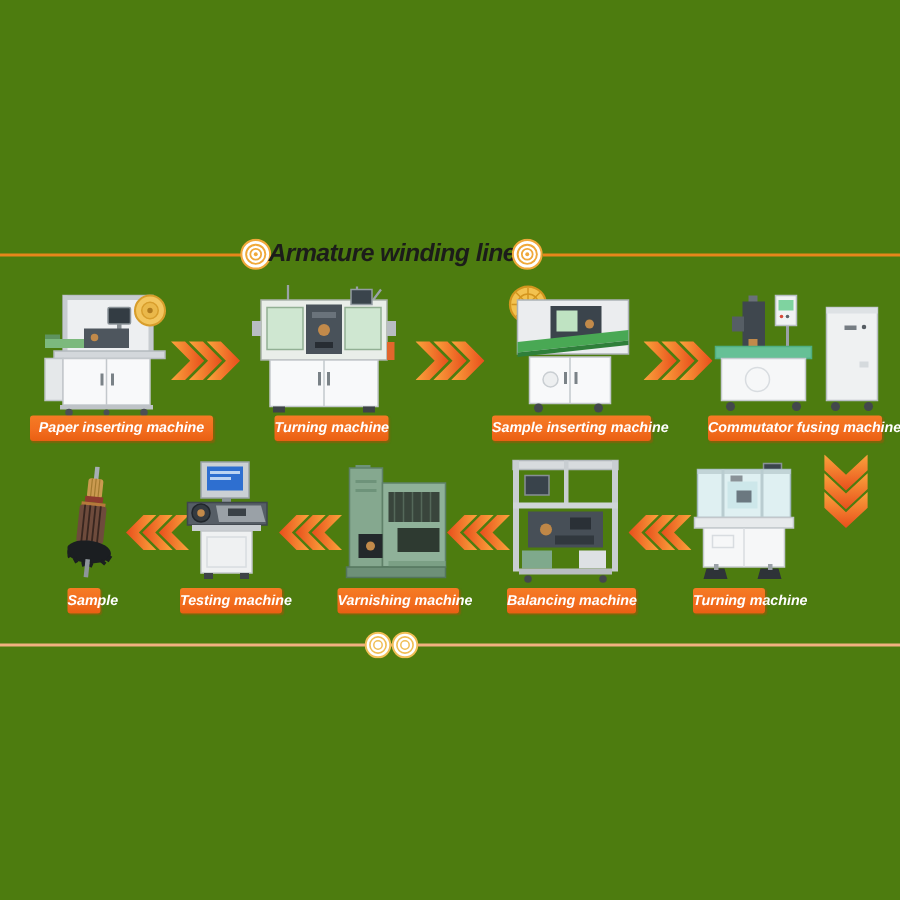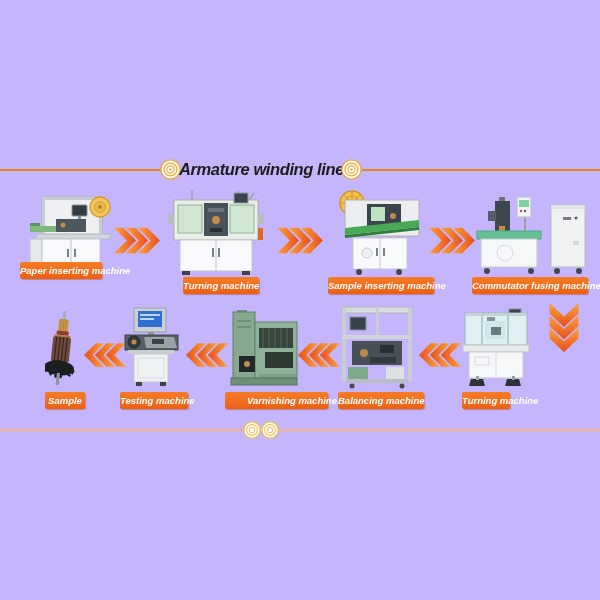--- a/index.html
+++ b/index.html
@@ -1,16 +1,16 @@
 <!DOCTYPE html>
 <html><head>
 <meta charset="utf-8">
 <style>
   html,body{margin:0;padding:0;background:#fff;}
-  #canvas{position:relative;width:600px;height:600px;background:#c4b5fd;overflow:hidden;
+  #canvas{position:relative;width:600px;height:600px;background:#4d7c0f;overflow:hidden;
           font-family:"Liberation Sans", sans-serif;}
   .abs{position:absolute;}
   .hline{height:2px;background:#E8861B;top:169px;}
   .divline{height:2px;background:#F2B181;top:429px;}
   .title{top:156px;left:181px;width:161px;height:26px;display:flex;align-items:center;justify-content:center;
          font-style:italic;font-weight:bold;font-size:16.5px;letter-spacing:-0.4px;color:#1C1C1A;white-space:nowrap;}
   .mlabel{background:linear-gradient(180deg,#F57B24 0%,#F26C1E 60%,#E95F12 100%);
           color:#fff;font-style:italic;font-weight:bold;font-size:9.5px;line-height:17px;
           height:17px;text-align:center;border-radius:2px;white-space:nowrap;
           box-shadow:1px 1px 1px rgba(186,74,6,0.45);}
@@ -71,21 +71,21 @@
     <rect x="2" y="46" width="12" height="28" fill="#E5E8EA" stroke="#C0C5C9"></rect>
     <rect x="14" y="46" width="58" height="31" fill="#F8F9FA" stroke="#C3C8CC"></rect>
     <line x1="43" y1="46" x2="43" y2="77" stroke="#C3C8CC"></line>
     <rect x="39" y="56" width="2" height="8" fill="#7A8287"></rect>
       <rect x="46" y="56" width="2" height="8" fill="#7A8287"></rect>
     <rect x="12" y="77" width="62" height="3" fill="#BEC3C7"></rect>
     <circle cx="18" cy="82" r="2.5" fill="#4A4F53"></circle>
       <circle cx="68" cy="82" r="2.5" fill="#4A4F53"></circle>
       <circle cx="43" cy="82" r="2" fill="#4A4F53"></circle>
   </svg>
-  <div class="abs mlabel" style="left:20px;top:262px;width:82px;">Paper inserting machine</div>
+  <div class="abs mlabel" style="left:20px;top:277px;width:122px;">Paper inserting machine</div>
 
   <svg class="abs" style="left:114px;top:227px;" width="46" height="27" viewBox="0 0 54 30">
     <path d="M0 0 H11 L26 15 L11 30 H0 L15 15 Z" fill="url(#gradR)"></path>
     <path d="M14 0 H25 L40 15 L25 30 H14 L29 15 Z" fill="url(#gradR)"></path>
     <path d="M28 0 H39 L54 15 L39 30 H28 L43 15 Z" fill="url(#gradR)"></path>
   </svg>
 
   <svg class="abs" style="left:168px;top:188px;" width="96" height="89" viewBox="0 0 96 89">
     <path d="M24 12 V2 M70 12 V3 M80 13 L86 5" stroke="#9AA2A8" stroke-width="1.5" fill="none"></path>
     <rect x="6" y="12" width="84" height="40" fill="#E9EEE9" stroke="#A8B1A9"></rect>
@@ -181,21 +181,21 @@
       <rect x="10" y="20" width="12" height="4" fill="#8E3A2E"></rect>
       <rect x="8" y="24" width="16" height="3" fill="#B5793B"></rect>
       <rect x="7" y="26" width="18" height="25" rx="2" fill="#6E4B3C"></rect>
       <path d="M10.5 26 V51 M14 26 V51 M17.5 26 V51 M21 26 V51" stroke="#38261F" stroke-width="1.2"></path>
       <ellipse cx="16" cy="52" rx="5" ry="2.5" fill="#3A3F44"></ellipse>
       <ellipse cx="16" cy="57" rx="15" ry="7.5" fill="#1B1E21"></ellipse>
       <path d="M1 58 l3 4 M7 62 l2 3 M25 62 l3 2 M31 58 l-2 4 M13 64 l1 3 M19 64 l-1 3" stroke="#1B1E21" stroke-width="2.4"></path>
       <rect x="14.5" y="62" width="3" height="12" fill="#8E959B"></rect>
     </g>
   </svg>
-  <div class="abs mlabel" style="left:45px;top:392px;width:40px;">Sample</div>
+  <div class="abs mlabel" style="left:45px;top:392px;width:22px;">Sample</div>
 
   <svg class="abs" style="left:84px;top:342px;" width="42" height="26" viewBox="0 0 54 30">
     <g transform="translate(54 0) scale(-1 1)">
       <path d="M0 0 H11 L26 15 L11 30 H0 L15 15 Z" fill="url(#gradR)"></path>
       <path d="M14 0 H25 L40 15 L25 30 H14 L29 15 Z" fill="url(#gradR)"></path>
       <path d="M28 0 H39 L54 15 L39 30 H28 L43 15 Z" fill="url(#gradR)"></path>
     </g>
   </svg>
 
   <svg class="abs" style="left:124px;top:306px;" width="55" height="82" viewBox="0 0 55 82">
@@ -232,21 +232,21 @@
       <rect x="8" y="16" width="14" height="2" fill="#6E937A"></rect>
     <rect x="26" y="12" width="42" height="56" fill="#8FB199" stroke="#5F8169"></rect>
     <rect x="30" y="18" width="34" height="20" fill="#39453C"></rect>
     <path d="M34 18 V38 M40 18 V38 M46 18 V38 M52 18 V38 M58 18 V38" stroke="#55685A" stroke-width="1"></path>
     <rect x="36" y="42" width="28" height="16" fill="#2E3A31"></rect>
     <rect x="10" y="46" width="16" height="16" fill="#23282B"></rect>
     <circle cx="18" cy="54" r="3" fill="#C28A4A"></circle>
     <rect x="30" y="64" width="38" height="4" fill="#7BA085"></rect>
     <rect x="2" y="68" width="66" height="7" fill="#6E9078" stroke="#54755E"></rect>
   </svg>
-  <div class="abs mlabel" style="left:225px;top:392px;width:81px;padding-left:22px;">Varnishing machine</div>
+  <div class="abs mlabel" style="left:225px;top:392px;width:81px;">Varnishing machine</div>
 
   <svg class="abs" style="left:298px;top:342px;" width="42" height="26" viewBox="0 0 54 30">
     <g transform="translate(54 0) scale(-1 1)">
       <path d="M0 0 H11 L26 15 L11 30 H0 L15 15 Z" fill="url(#gradR)"></path>
       <path d="M14 0 H25 L40 15 L25 30 H14 L29 15 Z" fill="url(#gradR)"></path>
       <path d="M28 0 H39 L54 15 L39 30 H28 L43 15 Z" fill="url(#gradR)"></path>
     </g>
   </svg>
 
   <svg class="abs" style="left:340px;top:305px;" width="74" height="84" viewBox="0 0 74 84">

